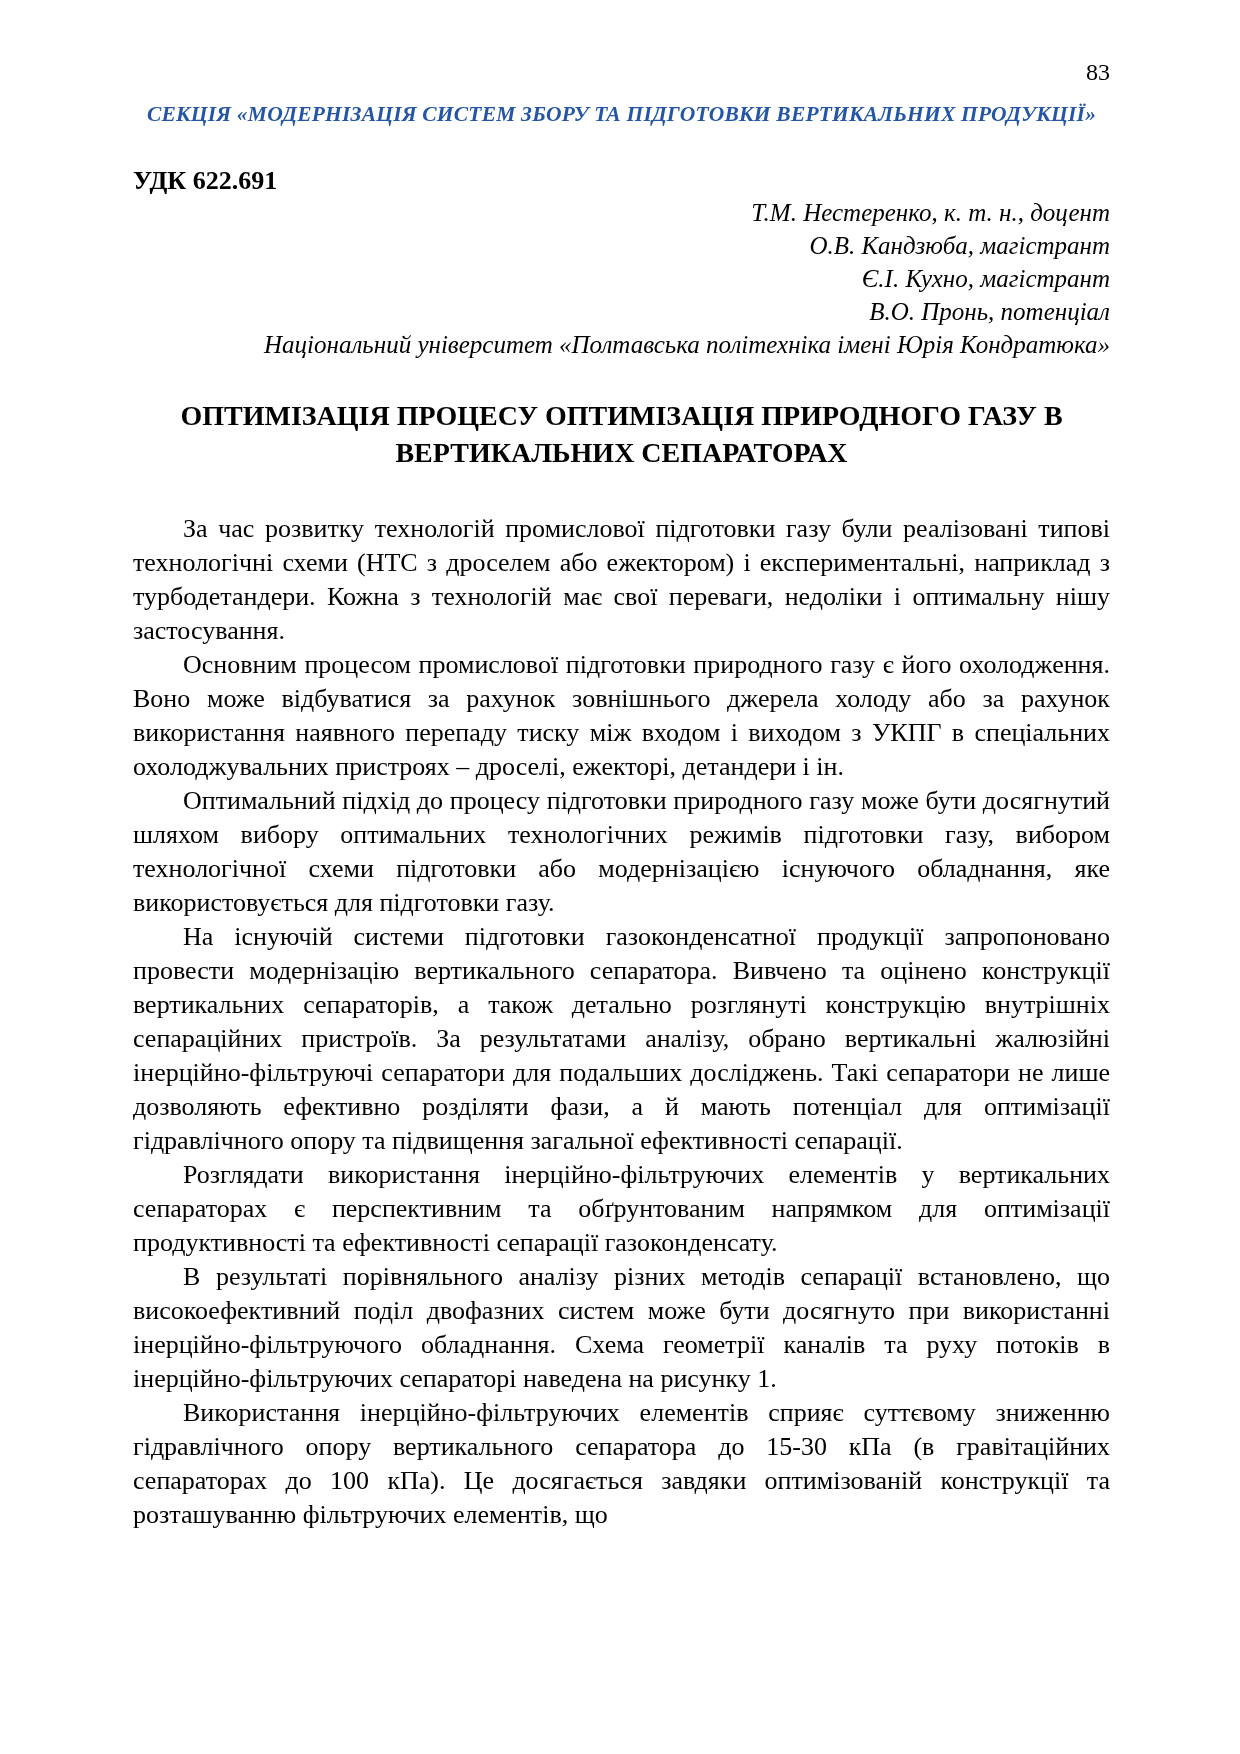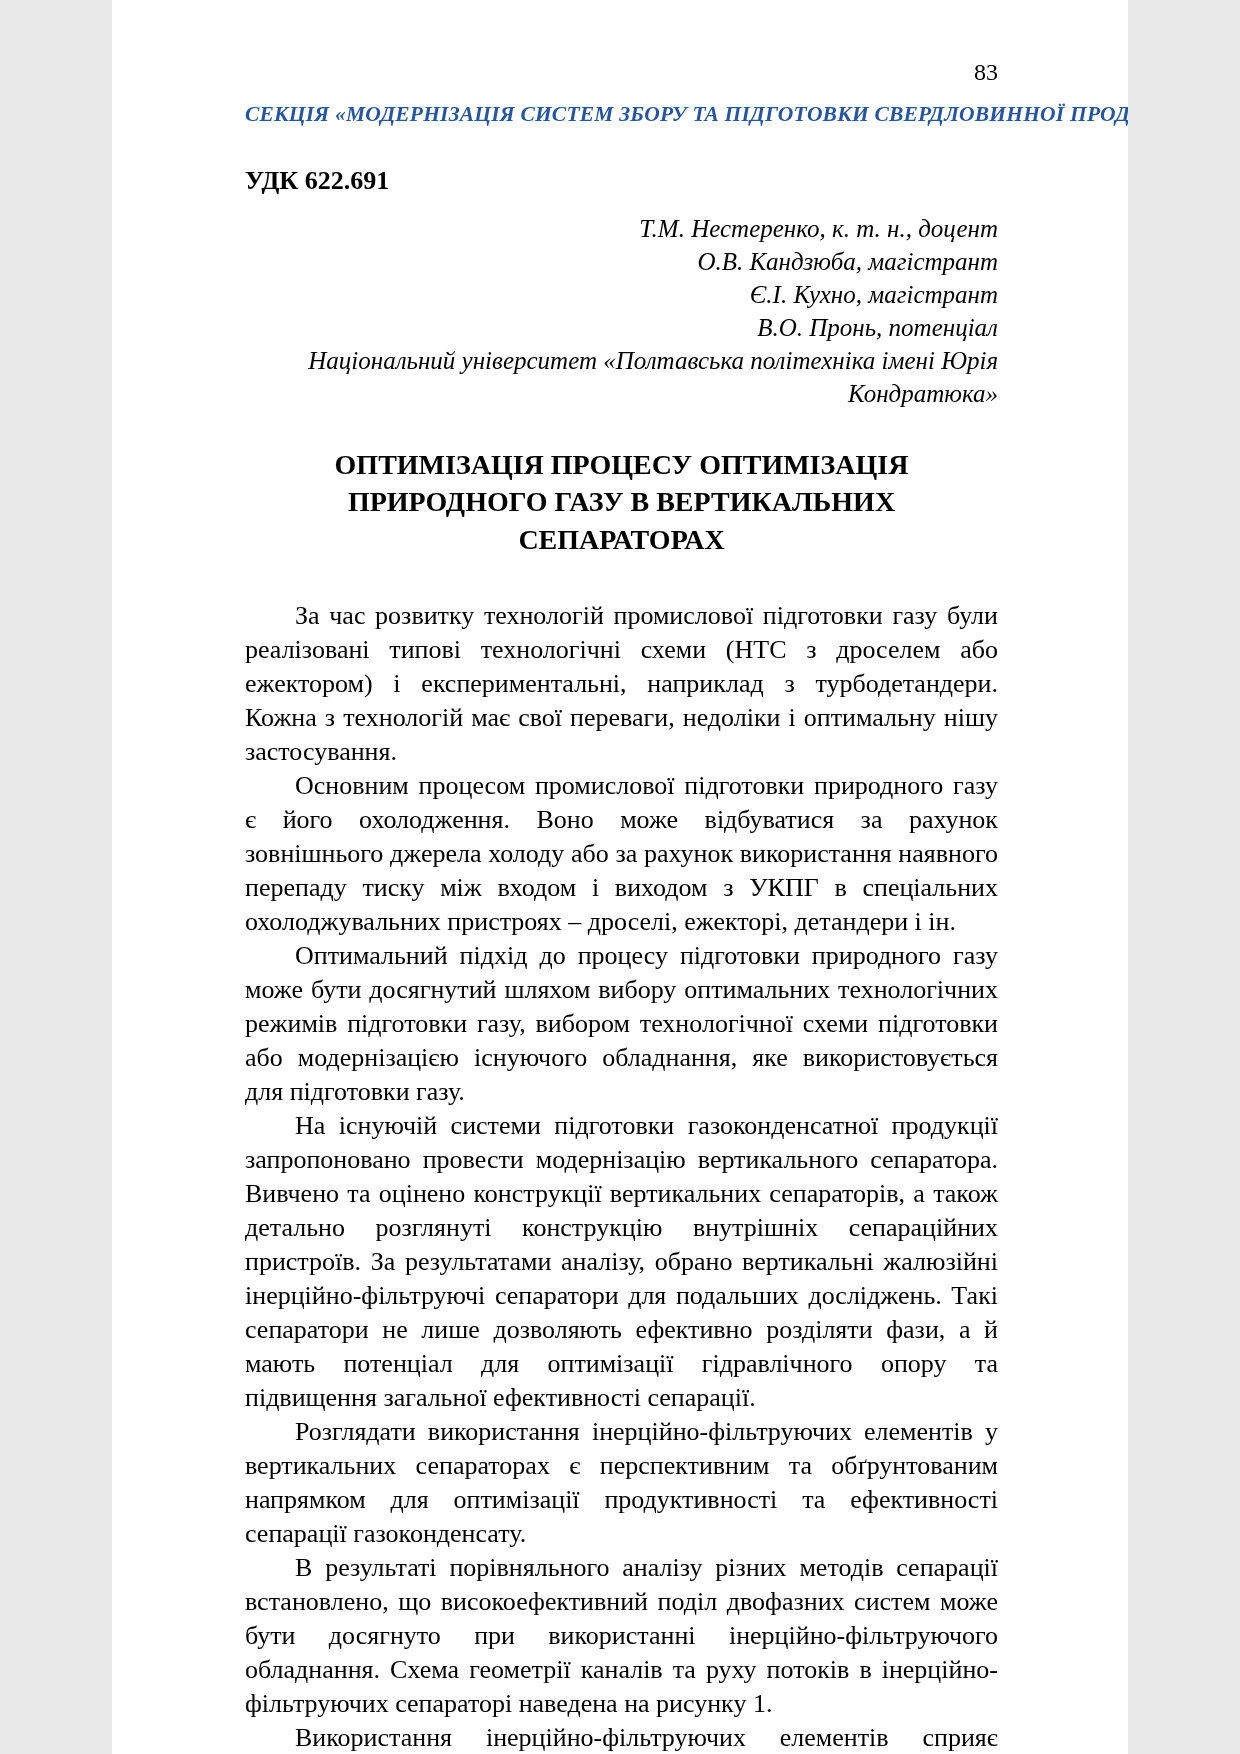--- a/index.html
+++ b/index.html
@@ -2,21 +2,21 @@
 <html><head>
 <meta charset="utf-8">
 <style>
   html, body {
     margin: 0;
     padding: 0;
     background: #e8e8e8;
   }
   .page {
     position: relative;
-    width: 1016px;
+    width: 1240px;
     height: 1754px;
     margin: 0 auto;
     background: #ffffff;
     box-sizing: border-box;
     padding: 58px 130px 60px 133px;
     font-family: "Liberation Serif", serif;
     color: #000000;
     overflow: hidden;
   }
   .page-number {
@@ -32,21 +32,21 @@
     font-style: italic;
     color: #2456a5;
     line-height: 1.25;
     margin-bottom: 38px;
     white-space: nowrap;
     letter-spacing: 0.2px;
   }
   .udc {
     font-size: 26px;
     font-weight: bold;
-    margin-bottom: 16px;
+    margin-bottom: 0;
   }
   .authors-block {
     text-align: right;
     font-size: 25px;
     font-style: italic;
     line-height: 1.32;
     margin-bottom: 36px;
   }
   .author-line {
     display: block;
@@ -68,21 +68,21 @@
     text-indent: 50px;
   }
 </style>
 </head>
 <body>
 
 <div class="page">
 
   <div class="page-number">83</div>
 
-  <div class="running-header" style="color: rgb(36, 86, 165);">СЕКЦІЯ «МОДЕРНІЗАЦІЯ СИСТЕМ ЗБОРУ ТА ПІДГОТОВКИ СВЕРДЛОВИННОЇ ПРОДУКЦІЇ»</div>
+  <div class="running-header" style="color: rgb(36, 86, 165);">СЕКЦІЯ «МОДЕРНІЗАЦІЯ СИСТЕМ ЗБОРУ ТА ПІДГОТОВКИ ВЕРТИКАЛЬНИХ ПРОДУКЦІЇ»</div>
 
   <div class="udc">УДК 622.691</div>
 
   <div class="authors-block">
     <span class="author-line">Т.М. Нестеренко, к. т. н., доцент</span>
     <span class="author-line">О.В. Кандзюба, магістрант</span>
     <span class="author-line">Є.І. Кухно, магістрант</span>
     <span class="author-line">В.О. Пронь, потенціал</span>
     <span class="author-line">Національний університет «Полтавська політехніка імені Юрія Кондратюка»</span>
   </div>

